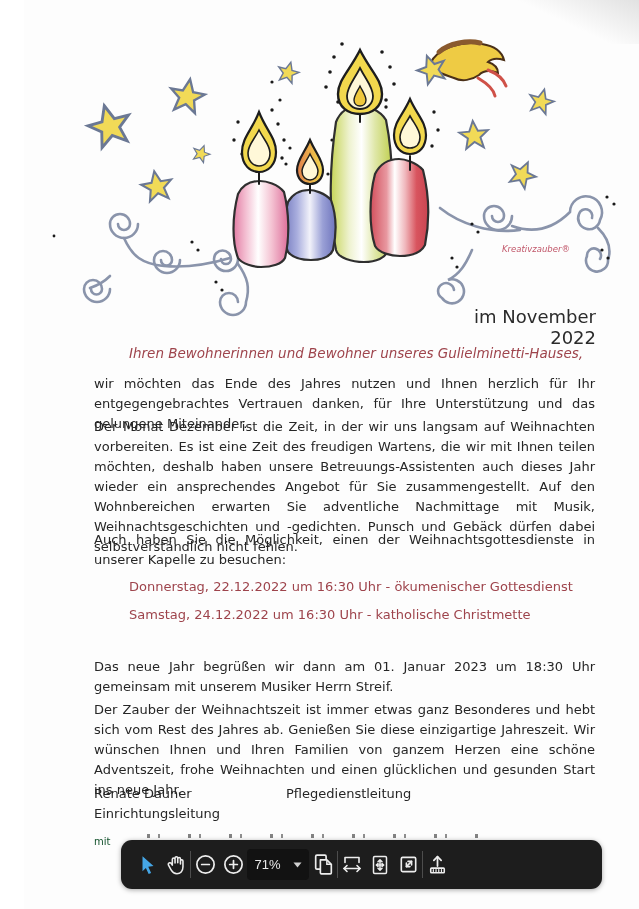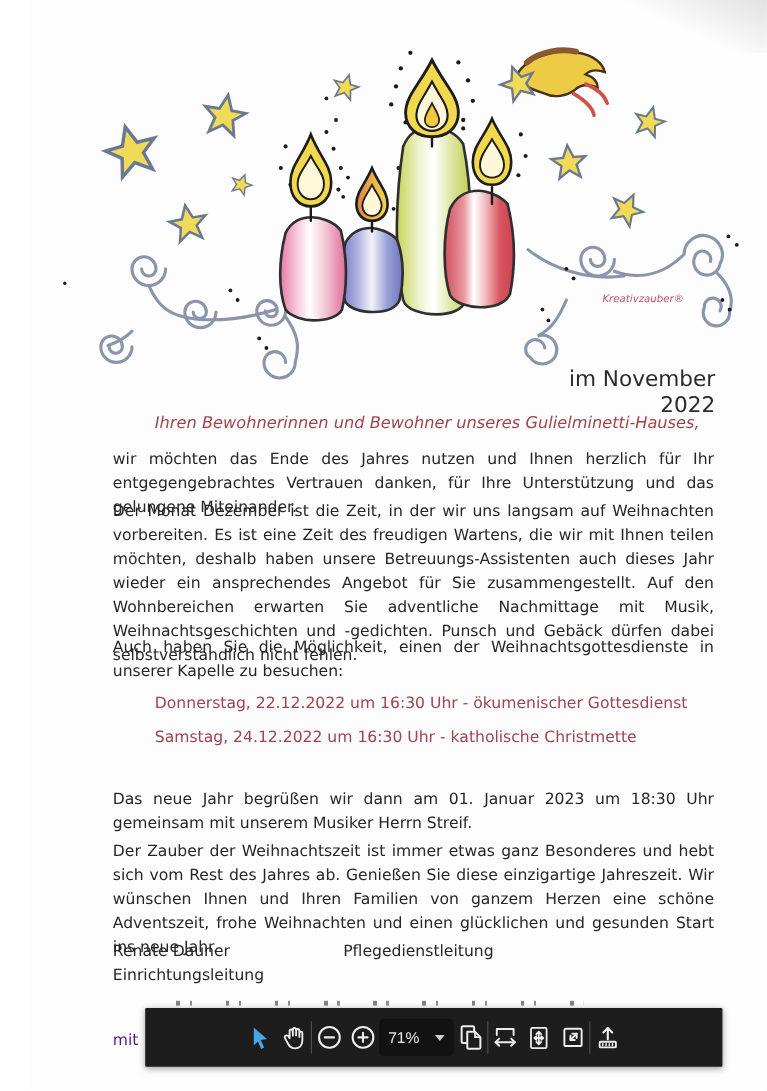--- a/index.html
+++ b/index.html
@@ -21,27 +21,27 @@
   .p-services{top:530px;}
   .p-newyear{top:657px;}
   .p-magic{top:700px;}
   .schedule{position:absolute;left:105px;top:577px;width:470px;}
   .schedule-item{font-size:13px;color:#9e444c;line-height:20px;margin-bottom:8px;}
   .signatures{position:absolute;left:0;top:784px;width:554px;height:40px;}
   .sig-col{position:absolute;top:0;width:190px;}
   .sig-col.c0{left:70px;} .sig-col.c1{left:262px;} .sig-col.c2{left:437px;}
   .sig-name{font-size:13px;line-height:20px;}
   .sig-role{font-size:13px;line-height:20px;}
-  .clipped-line{position:absolute;left:70px;top:860px;font-size:13px;color:#4c1d95;}
+  .clipped-line{position:absolute;left:70px;top:836px;font-size:10px;color:#14532d;}
   .clipped-frags{position:absolute;left:110px;top:834px;width:352px;height:4px;opacity:.75;
     background:repeating-linear-gradient(90deg,transparent 0 13px,#5a5a5a 13px 16px,transparent 16px 24px,#6a6a6a 24px 26px,transparent 26px 41px);}
   
   .toolbar{position:absolute;left:97px;top:840px;width:481px;height:49px;
-    background:#1d1d1d;border-radius:1px;display:flex;align-items:center;
-    justify-content:center;padding:0 13px;box-sizing:border-box;
+    background:#1d1d1d;border-radius:11px;display:flex;align-items:center;
+    justify-content:flex-start;padding:0 13px;box-sizing:border-box;
     box-shadow:0 1px 5px rgba(0,0,0,.35);font-family:"Liberation Sans",sans-serif;}
   .tb-btn{display:flex;align-items:center;justify-content:center;width:28px;height:34px;
     background:none;border:none;padding:0;cursor:pointer;}
   .tb-divider{width:1px;height:27px;background:#4d4d4d;}
   .zoom-box{display:flex;align-items:center;justify-content:center;gap:12px;
     width:62px;height:31px;background:#121212;border:none;border-radius:4px;cursor:pointer;}
   .zoom-text{color:#e9e9e9;font-size:13px;font-family:"Liberation Sans",sans-serif;}
 </style>
 </head>
 <body>

